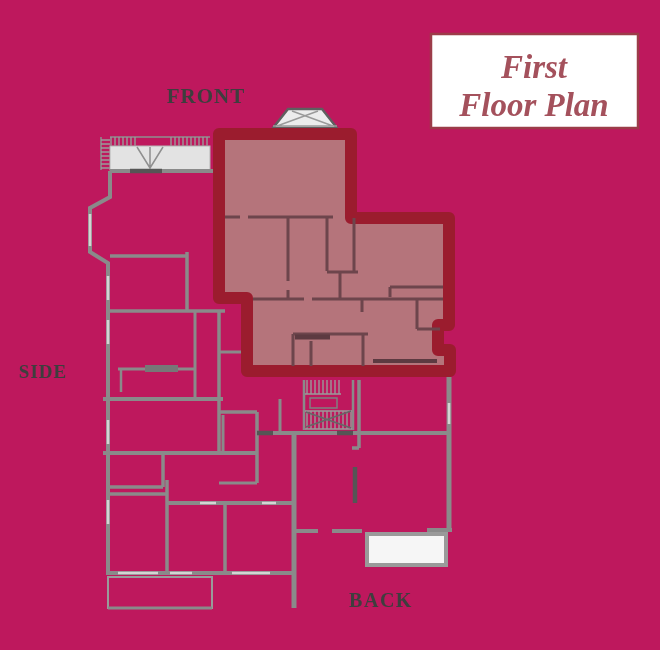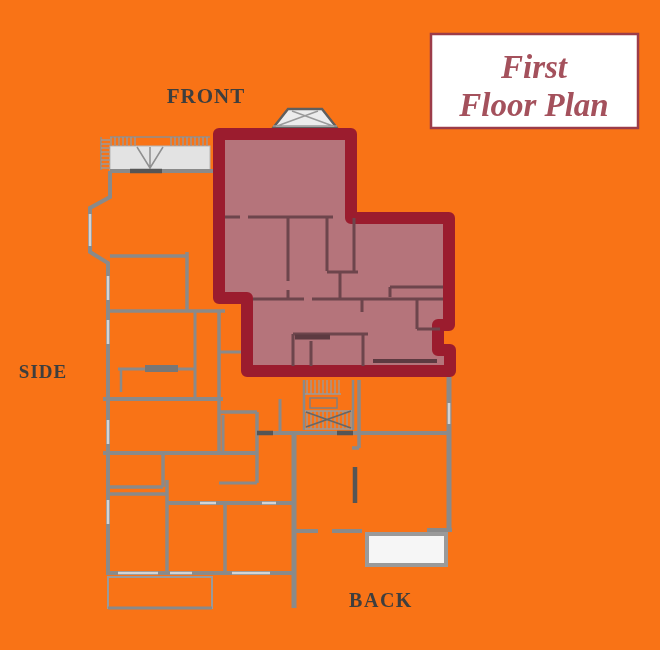--- a/index.html
+++ b/index.html
@@ -1,16 +1,16 @@
 <!DOCTYPE html>
 <html><head>
 <meta charset="utf-8">
 <style>
   html,body{margin:0;padding:0;background:#ffffff;}
-  .stage{position:relative;width:660px;height:650px;background:#f97316;overflow:hidden;
+  .stage{position:relative;width:660px;height:650px;background:#be185d;overflow:hidden;
          font-family:"Liberation Serif", serif;}
   svg{display:block;}
   .w25{stroke:#8a8a8a;stroke-width:2.5;fill:none;}
   .w3 {stroke:#8a8a8a;stroke-width:3;fill:none;}
   .w35{stroke:#8a8a8a;stroke-width:3.5;fill:none;}
   .w4 {stroke:#8a8a8a;stroke-width:4;fill:none;}
   .w5 {stroke:#8a8a8a;stroke-width:5;fill:none;}
   .dk {stroke:#555555;stroke-width:4.5;fill:none;}
   .lt {stroke:#d4d4d4;stroke-width:2.6;fill:none;}
   .tick{stroke:#9a9a9a;stroke-width:1.4;fill:none;}

